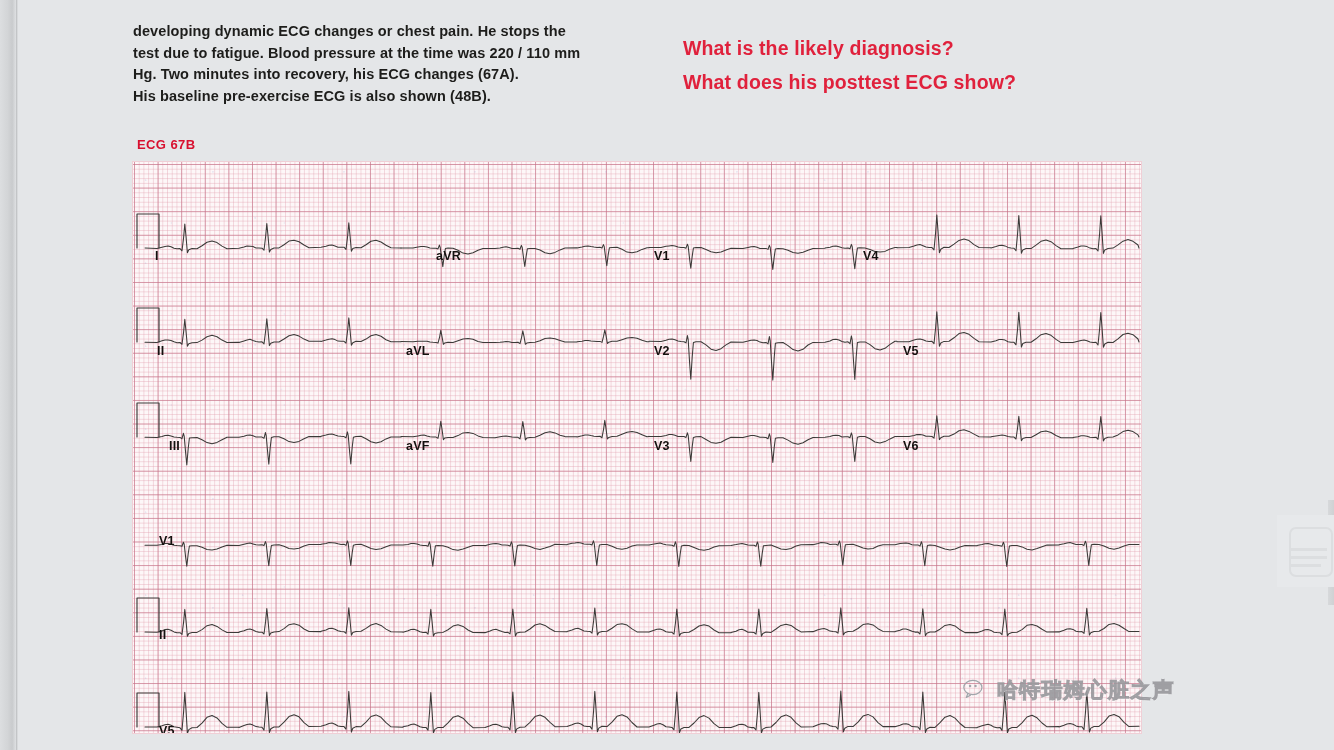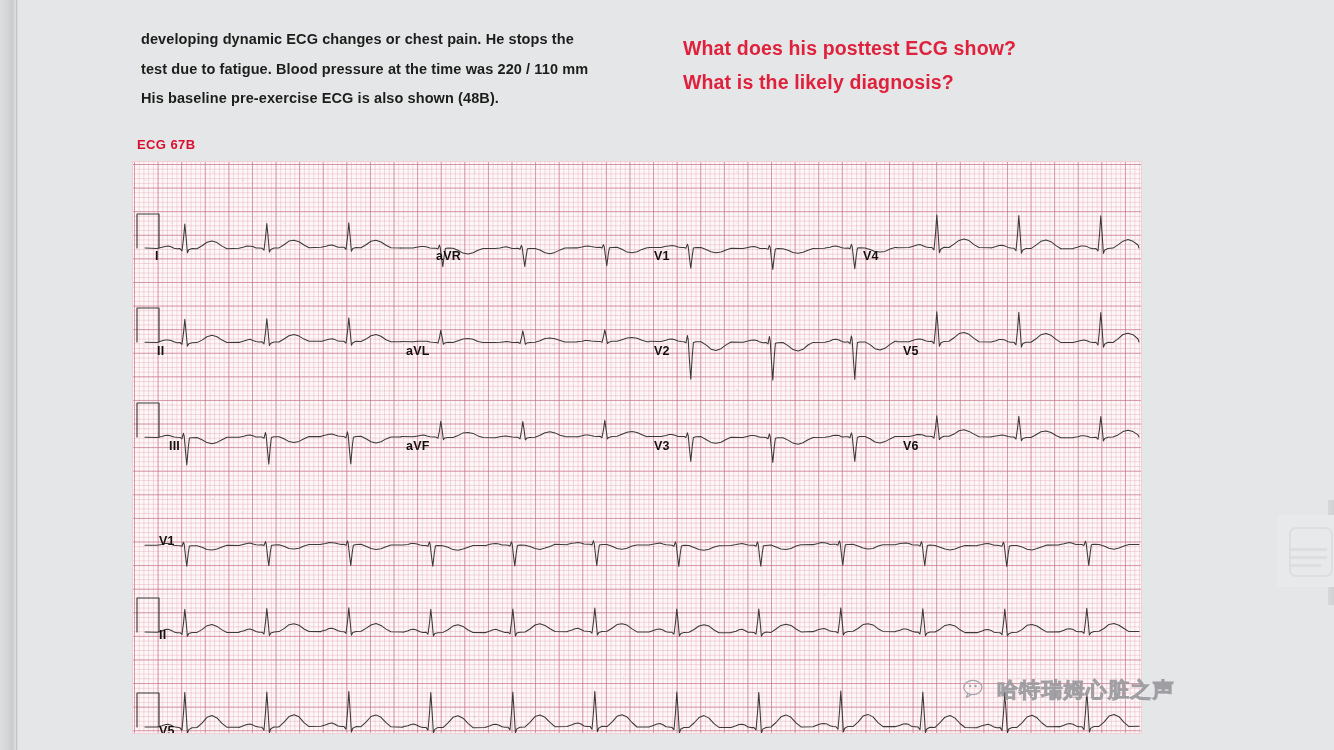--- a/index.html
+++ b/index.html
@@ -38,21 +38,21 @@
     position:absolute;right:0;top:500px;width:6px;height:105px;
     background:linear-gradient(to right,#d7d9db,#cfd1d3);
   }
 
   
   #stem-text{
     position:absolute;left:133px;top:21px;width:480px;
     font-size:14.5px;font-weight:bold;line-height:21.5px;
     color:#1d1d1b;letter-spacing:.1px;
   }
-  #stem-text p{margin:8px;}
+  #stem-text p{margin:0;}
 
   
   #questions{
     position:absolute;left:683px;top:36px;width:430px;
   }
   #questions p{
     margin:0 0 9px 0;
     font-size:19.5px;font-weight:bold;line-height:25px;
     color:#e0213c;letter-spacing:.15px;
   }
@@ -138,26 +138,27 @@
   <div id="right-panel-doc">
     <i class="l1"></i>
       <i class="l2"></i>
       <i class="l3"></i>
   </div>
 </div>
 
 <div id="stem-text">
   <p>developing dynamic ECG changes or chest pain. He stops the</p>
   <p>test due to fatigue. Blood pressure at the time was 220 / 110 mm</p>
+  <p>Hg. Two minutes into recovery, his ECG changes (67A).</p>
   <p>His baseline pre-exercise ECG is also shown (48B).</p>
 </div>
 
 <div id="questions">
+  <p>What is the likely diagnosis?</p>
   <p>What does his posttest ECG show?</p>
-  <p>What is the likely diagnosis?</p>
 </div>
 
 <div id="ecg-caption">ECG 67B</div>
 
 <div id="ecg-figure">
   <div id="ecg-grid-small"></div>
   <div id="ecg-grid-large"></div>
   <svg id="ecg-trace" width="1008" height="571" viewBox="0 0 1008 571">
       <path d="M12.0 86.1 L24.0 86.5 L29.0 85.2 L32.0 84.5 L35.0 84.0 L38.0 84.8 L41.0 86.2 L44.0 86.8 L47.0 86.6 L49.0 88.8 L50.6 75.6 L51.8 62.0 L53.0 74.3 L54.4 90.7 L55.8 87.7 L59.0 86.4 L64.0 86.7 L69.0 83.7 L74.0 80.2 L79.0 79.0 L84.0 80.6 L89.0 84.1 L94.0 86.7 L106.0 86.3 L106.0 86.2 L111.0 85.0 L114.0 84.1 L117.0 84.2 L120.0 84.5 L123.0 86.0 L126.0 86.0 L129.0 86.2 L131.0 88.2 L132.6 74.7 L133.8 61.5 L135.0 73.6 L136.4 90.1 L137.8 87.4 L141.0 85.9 L146.0 85.9 L151.0 82.7 L156.0 79.1 L161.0 78.3 L166.0 79.8 L171.0 83.0 L176.0 85.7 L188.0 85.2 L188.0 85.2 L193.0 84.3 L196.0 83.2 L199.0 83.1 L202.0 84.0 L205.0 85.2 L208.0 85.3 L211.0 85.2 L213.0 87.4 L214.6 74.5 L215.8 60.8 L217.0 73.2 L218.4 89.3 L219.8 86.6 L223.0 85.6 L228.0 85.7 L233.0 82.8 L238.0 79.3 L243.0 78.3 L248.0 80.0 L253.0 83.3 L258.0 85.8 L268.0 85.9" fill="none" stroke="#3b3a38" stroke-width="1.05" stroke-linejoin="round" stroke-linecap="round"></path>
       <path d="M268.0 85.9 L280.0 85.9 L285.0 85.0 L288.0 84.5 L291.0 84.4 L294.0 85.1 L297.0 85.9 L300.0 86.2 L303.0 86.2 L305.0 86.9 L306.4 83.1 L307.2 85.4 L308.6 96.2 L309.8 104.6 L311.2 93.7 L312.4 86.6 L315.0 86.1 L320.0 86.2 L325.0 88.3 L330.0 91.1 L335.0 92.1 L340.0 90.7 L345.0 88.2 L350.0 86.4 L362.0 86.5 L362.0 86.4 L367.0 86.1 L370.0 85.3 L373.0 84.8 L376.0 85.5 L379.0 86.5 L382.0 86.5 L385.0 86.3 L387.0 87.2 L388.4 83.4 L389.2 85.4 L390.6 96.4 L391.8 104.5 L393.2 93.8 L394.4 86.7 L397.0 86.6 L402.0 86.4 L407.0 88.0 L412.0 90.8 L417.0 91.7 L422.0 90.4 L427.0 87.9 L432.0 85.9 L444.0 85.7 L444.0 85.9 L449.0 84.9 L452.0 84.2 L455.0 84.0 L458.0 84.6 L461.0 85.1 L464.0 85.5 L467.0 85.3 L469.0 86.1 L470.4 82.6 L471.2 84.4 L472.6 95.4 L473.8 103.8 L475.2 92.7 L476.4 85.8 L479.0 85.6 L484.0 85.2 L489.0 87.3 L494.0 90.1 L499.0 90.7 L504.0 89.8 L509.0 87.4 L514.0 85.7 L516.0 85.8" fill="none" stroke="#3b3a38" stroke-width="1.05" stroke-linejoin="round" stroke-linecap="round"></path>

